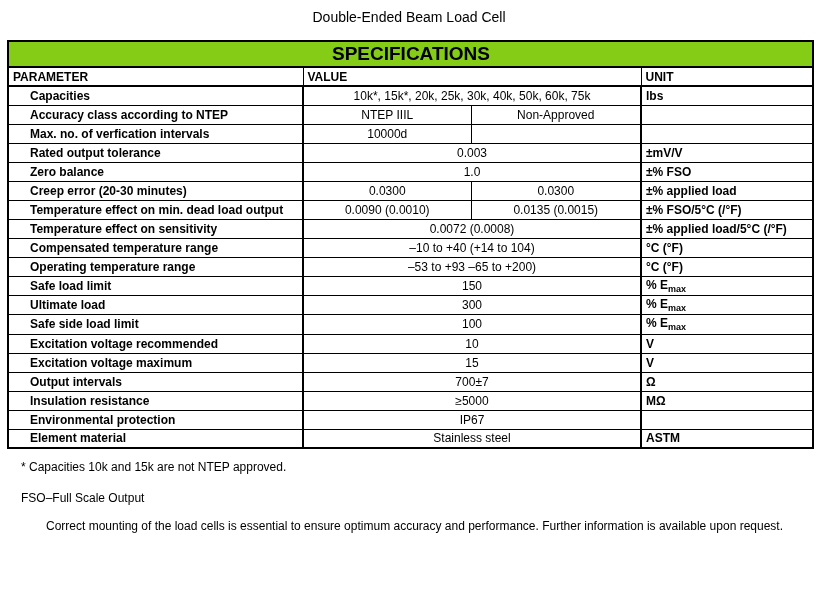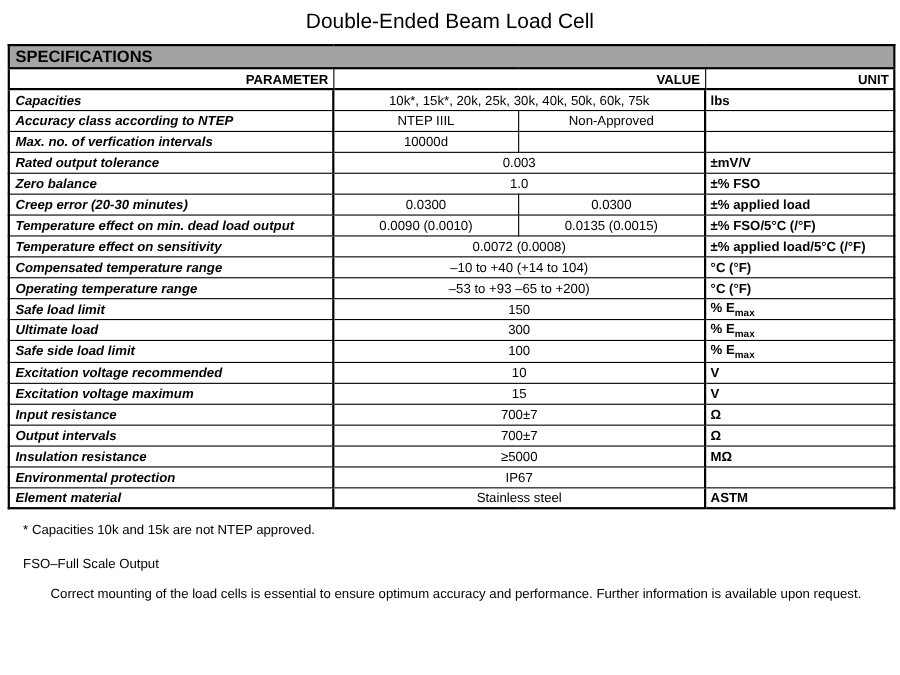--- a/index.html
+++ b/index.html
@@ -5,61 +5,60 @@
   * { box-sizing: border-box; }
   html, body {
     margin: 0; padding: 0;
     width: 818px; height: 614px;
     background: #ffffff;
     color: #000000;
     font-family: "Liberation Sans", sans-serif;
   }
   .title {
     text-align: center;
-    font-size: 19px;
+    font-size: 14px;
     font-weight: 400;
     padding-top: 9px;
     height: 18px;
   }
   table.spec {
     border-collapse: collapse;
     table-layout: fixed;
     width: 805px;
     margin: 22px 6px 0 7px;
     border: 2px solid #000;
     font-size: 12px;
   }
   td, th {
     border: 1px solid #000;
     padding: 1px 4px;
     height: 19px;
     overflow: hidden;
     white-space: nowrap;
   }
   tr.section-row th {
-    background: #a3a3a3;
-    text-align: left;
-    font-size: 15px;
+    background: #84cc16;
+    text-align: center;
+    font-size: 19px;
     font-weight: bold;
     padding-left: 5px;
     height: 16px;
     border-bottom-width: 2px;
   }
   tr.colhead-row th {
-    text-align: right;
+    text-align: left;
     font-weight: bold;
     font-size: 12px;
     border-bottom-width: 2px;
   }
   td.col-param {
     text-align: left;
     font-weight: bold;
-    padding-left: 5px;
+    padding-left: 21px;
     border-right-width: 2px;
-    font-style: italic;
   }
   td.col-value { text-align: center; font-weight: 400; }
   td.col-unit  { text-align: left; font-weight: 700; border-left-width: 2px; }
   td.col-unit sub { font-size: 9px; }
   .footnotes { margin-left: 21px; margin-right: 10px; font-size: 12px; }
   .footnotes p { margin: 0; line-height: 16px; }
   .fn-1 { margin-top: 10px !important; }
   .fn-2 { margin-top: 15px !important; }
   .fn-3 { margin-top: 12px !important; text-align: center; }
 </style>
@@ -159,25 +158,20 @@
         <td class="col-param">Excitation voltage recommended</td>
         <td class="col-value" colspan="2">10</td>
         <td class="col-unit"><span>V</span></td>
       </tr>
       <tr>
         <td class="col-param">Excitation voltage maximum</td>
         <td class="col-value" colspan="2">15</td>
         <td class="col-unit"><span>V</span></td>
       </tr>
       <tr>
-        <td class="col-param">Input resistance</td>
-        <td class="col-value" colspan="2">700±7</td>
-        <td class="col-unit"><span>Ω</span></td>
-      </tr>
-      <tr>
         <td class="col-param">Output intervals</td>
         <td class="col-value" colspan="2">700±7</td>
         <td class="col-unit"><span>Ω</span></td>
       </tr>
       <tr>
         <td class="col-param">Insulation resistance</td>
         <td class="col-value" colspan="2">≥5000</td>
         <td class="col-unit"><span>MΩ</span></td>
       </tr>
       <tr>

